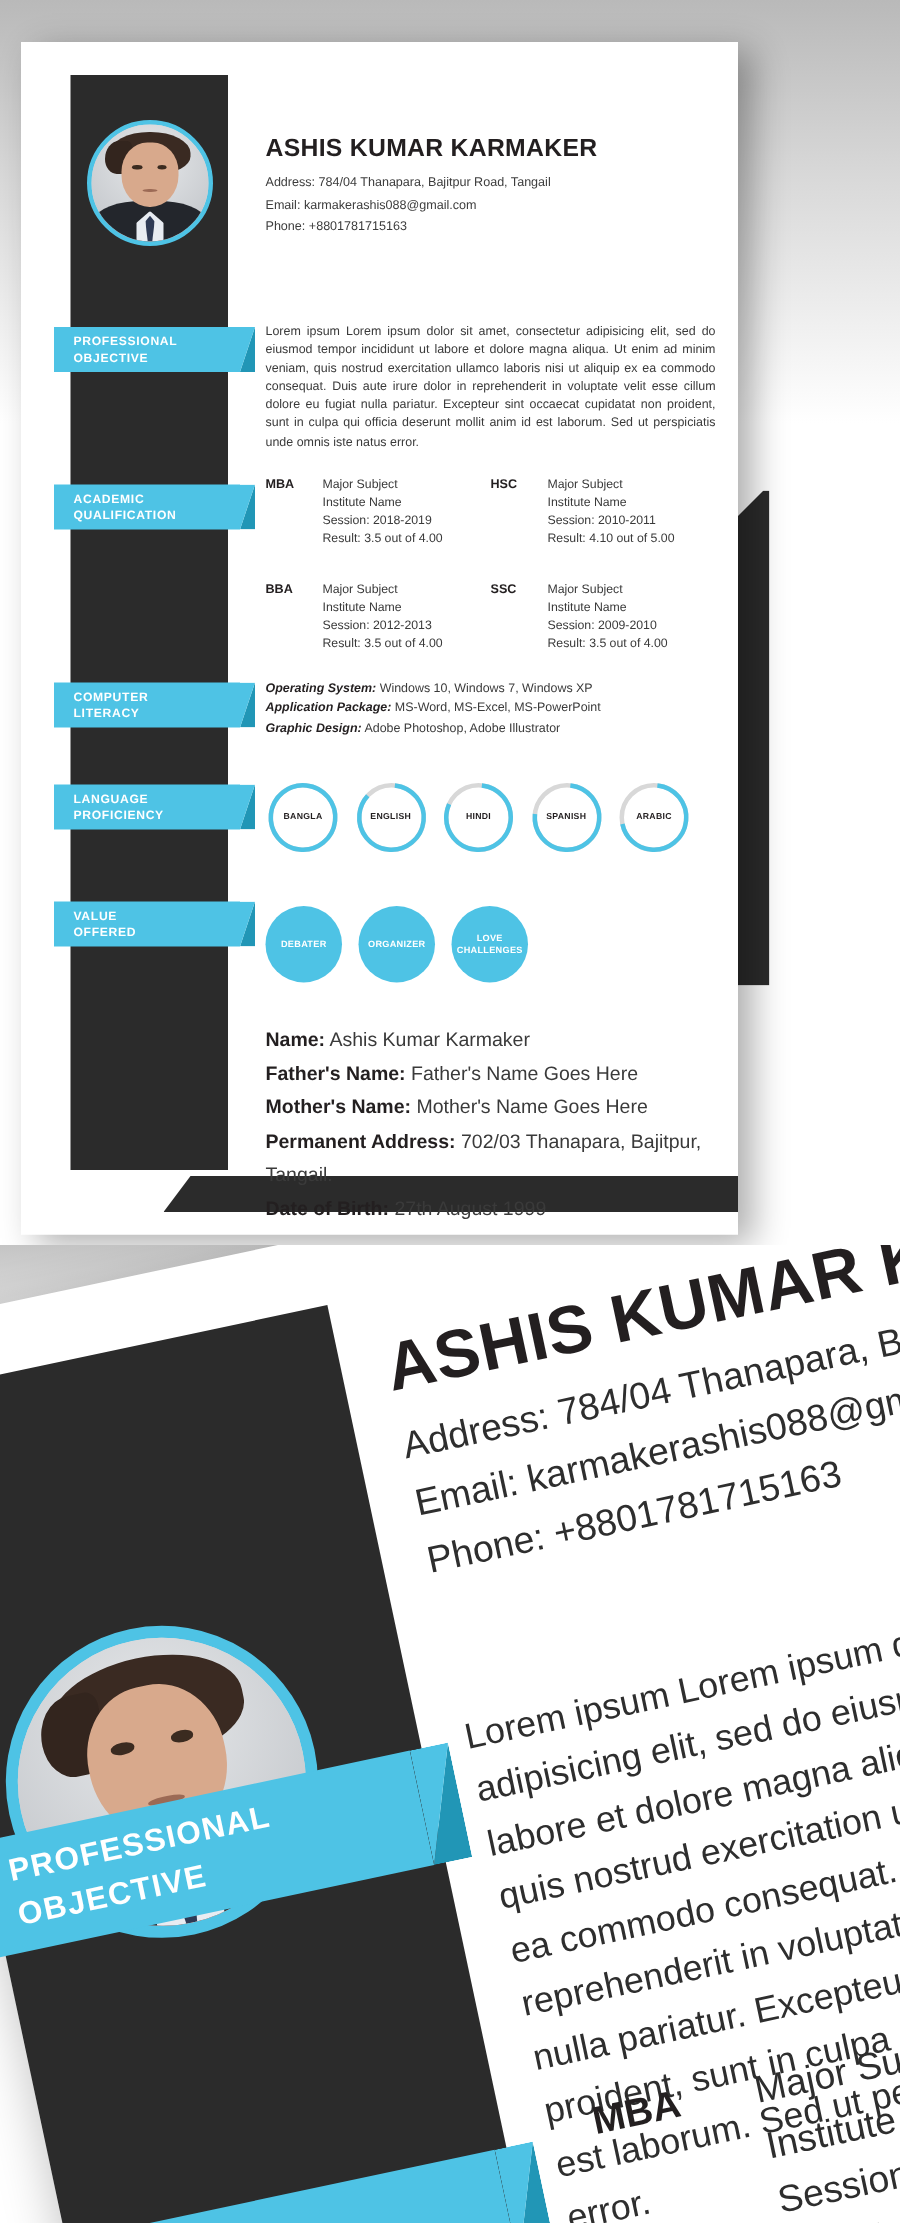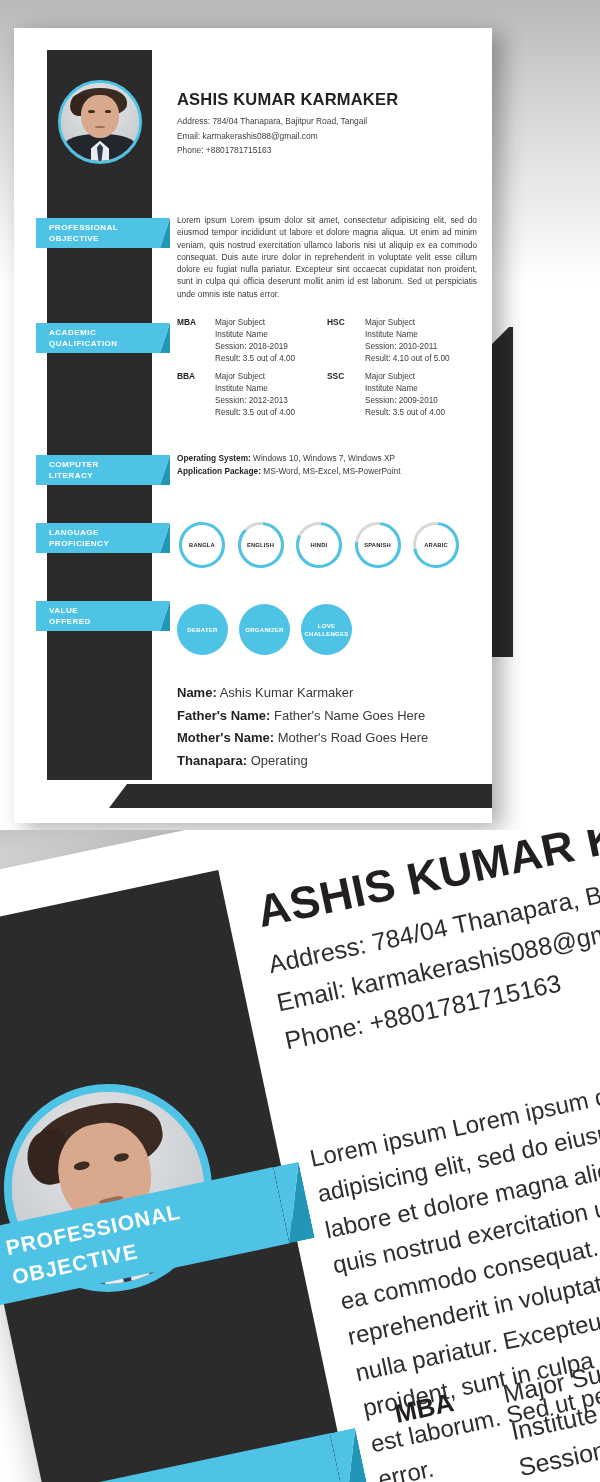--- a/index.html
+++ b/index.html
@@ -98,21 +98,21 @@
   .body-p{font-size:8.3px;color:#3a3a3a;line-height:1.48;text-align:justify;}
 
   
   .acad{display:flex;gap:0px;}
   .acad-col{width:150px;display:flex;}
   .acad-deg{width:38px;font-size:8.4px;font-weight:bold;color:#231f20;}
   .acad-det{font-size:8.2px;color:#3a3a3a;line-height:1.47;}
 
   
   .lit-row{font-size:8.3px;color:#3a3a3a;line-height:1.62;}
-  .lit-row b{color:#231f20;}
+  .lit-row b{color:#231f20;font-style:italic;}
 
   
   .lang-row{display:flex;gap:8.5px;}
   .ring{position:relative;width:50px;height:50px;}
   .ring svg{display:block;}
   .ring span{
     position:absolute;inset:0;display:flex;align-items:center;justify-content:center;
     font-size:5.8px;font-weight:bold;color:#231f20;letter-spacing:.2px;text-align:center;
   }
 
@@ -261,21 +261,21 @@
         <div class="acad-col">
           <div class="acad-deg">HSC</div>
           <div class="acad-det">
             <div>Major Subject</div>
             <div>Institute Name</div>
             <div>Session: 2010-2011</div>
             <div>Result: 4.10 out of 5.00</div>
           </div>
         </div>
       </div>
-      <div class="acad" style="margin-top:6px">
+      <div class="acad" style="margin-top:22px">
         <div class="acad-col">
           <div class="acad-deg">BBA</div>
           <div class="acad-det">
             <div>Major Subject</div>
             <div>Institute Name</div>
             <div>Session: 2012-2013</div>
             <div>Result: 3.5 out of 4.00</div>
           </div>
         </div>
         <div class="acad-col">
@@ -291,20 +291,24 @@
     </div>
 
     <div class="content" style="top:424px">
       <div class="lit-row">
         <b>Operating System:</b>
         <span>Windows 10, Windows 7, Windows XP</span>
       </div>
       <div class="lit-row">
         <b>Application Package:</b>
         <span>MS-Word, MS-Excel, MS-PowerPoint</span>
+      </div>
+      <div class="lit-row">
+        <b>Graphic Design:</b>
+        <span>Adobe Photoshop, Adobe Illustrator</span>
       </div>
     </div>
 
     <div class="content" style="top:492px">
       <div class="lang-row" id="lang-row">
           <div class="ring">
             <svg width="50" height="50" viewBox="0 0 50 50">
               <circle cx="25" cy="25" r="21.5" fill="none" stroke="#d8d8d8" stroke-width="3"></circle>
               <circle cx="25" cy="25" r="21.5" fill="none" stroke="#4ec3e5" stroke-width="3" stroke-linecap="butt" stroke-dasharray="135.09 0.00" transform="rotate(-84 25 25)"></circle>
             </svg>
@@ -358,21 +362,23 @@
               <div>LOVE</div>
               <div>CHALLENGES</div>
             </div>
           </div>
         </div>
     </div>
 
     <div class="content" style="top:654px">
       <div class="pi-row"><b>Name:</b> <span>Ashis Kumar Karmaker</span></div>
       <div class="pi-row"><b>Father's Name:</b> <span>Father's Name Goes Here</span></div>
-      <div class="pi-row"><b>Mother's Name:</b> <span>Mother's Road Goes Here</span></div>
+      <div class="pi-row"><b>Mother's Name:</b> <span>Mother's Name Goes Here</span></div>
+      <div class="pi-row"><b>Permanent Address:</b> <span>702/03 Thanapara, Bajitpur, Tangail.</span></div>
+      <div class="pi-row"><b>Date of Birth:</b> <span>27th August 1999</span></div>
       <div class="pi-row"><b>Thanapara:</b> <span>Operating</span></div>
     </div>
 
   </div>
 </div>
 
 <div class="bottom-stage">
   <div class="zoom-page">
     <div class="z-sidebar"></div>
 

